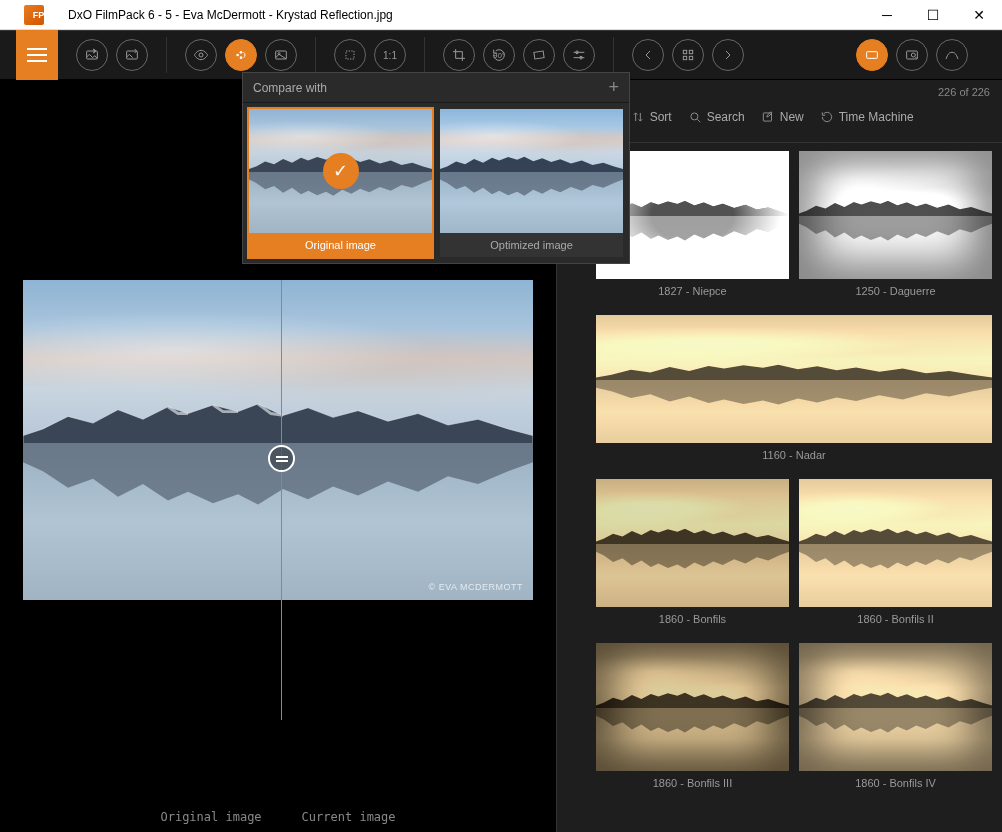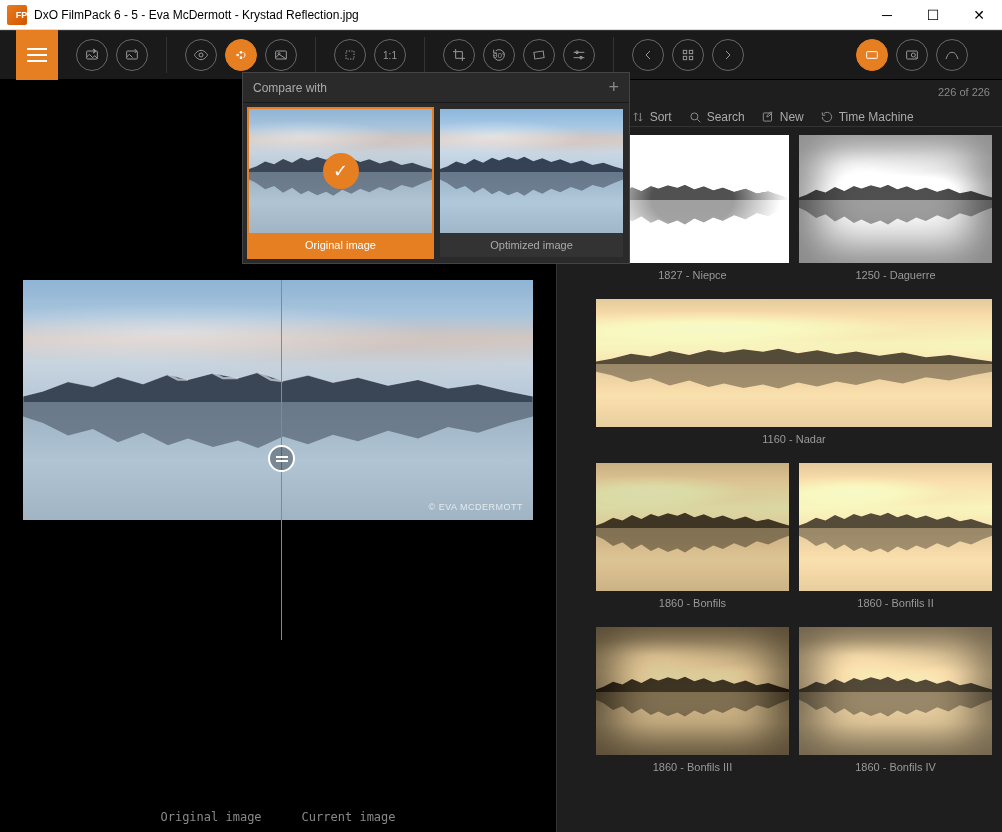--- a/index.html
+++ b/index.html
@@ -1,20 +1,20 @@
 <!DOCTYPE html>
 <html><head>
 <meta charset="utf-8">
 <style>
 * { margin: 0; padding: 0; box-sizing: border-box; }
 body { width: 1002px; height: 832px; background: #1a1a1a; font-family: "Segoe UI", Arial, sans-serif; font-size: 12px; color: #ccc; overflow: hidden; position: relative; }
 
 
 .titlebar { height: 30px; background: #fff; display: flex; align-items: center; padding: 0 0; border-bottom: 1px solid #ddd; }
-.titlebar .app-icon { width: 20px; height: 20px; background: linear-gradient(135deg,#e67e22,#d35400); margin: 0 7px; display: flex; align-items: center; justify-content: center; color: #fff; font-size: 9px; font-weight: bold; border-radius: 2px; padding-left: 9px; }
+.titlebar .app-icon { width: 20px; height: 20px; background: linear-gradient(135deg,#e67e22,#d35400); margin: 0 24px; display: flex; align-items: center; justify-content: center; color: #fff; font-size: 9px; font-weight: bold; border-radius: 2px; padding-left: 9px; }
 .titlebar .title { flex: 1; color: #000; font-size: 12px; }
 .titlebar .win-btn { width: 46px; height: 30px; display: flex; align-items: center; justify-content: center; color: #000; font-size: 14px; }
 
 
 .toolbar { height: 50px; background: #1a1a1a; display: flex; align-items: center; padding: 0 16px; gap: 0; border-top: 1px solid #333; border-bottom: 1px solid #000; }
 .hamburger { width: 42px; height: 50px; background: #e67e22; display: flex; align-items: center; justify-content: center; flex-direction: column; gap: 4px; }
 .hamburger span { width: 20px; height: 2px; background: #fff; }
 .tool-group { display: flex; gap: 8px; padding: 0 18px; }
 .tool-btn { width: 32px; height: 32px; border: 1.5px solid #666; border-radius: 50%; display: flex; align-items: center; justify-content: center; color: #999; font-size: 14px; cursor: pointer; position: relative; }
 .tool-btn.active { background: #e67e22; border-color: #e67e22; color: #fff; }
@@ -23,21 +23,21 @@
 .tool-spacer { flex: 1; }
 .divider { width: 1px; height: 36px; background: #333; }
 
 
 .main { display: flex; height: calc(832px - 80px); }
 .left-panel { width: 556px; background: #000; position: relative; display: flex; flex-direction: column; }
 .right-panel { flex: 1; background: #1e1e1e; display: flex; flex-direction: column; border-left: 1px solid #333; }
 
 
 .viewer-wrap { flex: 1; position: relative; display: flex; align-items: flex-start; justify-content: center; padding-top: 200px; }
-.viewer { width: 510px; height: 240px; position: relative; }
+.viewer { width: 510px; height: 320px; position: relative; }
 .scene { width: 100%; height: 100%; position: relative; overflow: hidden; }
 .sky { position: absolute; top: 0; left: 0; right: 0; height: 49%; background: linear-gradient(180deg, #8fb4d4 0%, #a8c4dc 30%, #d4c9c4 50%, #c8d5e0 70%, #b8c8d8 100%); }
 .clouds { position: absolute; top: 10%; left: 0; right: 0; height: 30%; background: radial-gradient(ellipse at 30% 40%, rgba(255,255,255,0.4) 0%, transparent 50%), radial-gradient(ellipse at 70% 60%, rgba(200,180,170,0.3) 0%, transparent 50%); }
 .mountains { position: absolute; top: 38%; left: 0; right: 0; height: 15%; }
 .mountains svg { width: 100%; height: 100%; }
 .water { position: absolute; top: 51%; left: 0; right: 0; bottom: 0; background: linear-gradient(180deg, #9ab0c0 0%, #b0c4d4 50%, #a0b4c4 100%); }
 .reflection { position: absolute; top: 51%; left: 0; right: 0; height: 20%; transform: scaleY(-1); opacity: 0.6; }
 .reflection svg { width: 100%; height: 100%; }
 .watermark { position: absolute; bottom: 8px; right: 10px; font-size: 9px; color: #fff; opacity: 0.7; letter-spacing: 0.5px; }
 .split-line { position: absolute; top: 0; bottom: -120px; left: 258px; width: 1px; background: #888; z-index: 10; }
@@ -55,21 +55,21 @@
 .compare-item { flex: 1; position: relative; border: 2px solid transparent; }
 .compare-item.selected { border-color: #e67e22; }
 .compare-thumb { width: 100%; height: 124px; position: relative; overflow: hidden; }
 .compare-check { position: absolute; top: 50%; left: 50%; transform: translate(-50%,-50%); width: 36px; height: 36px; background: #e67e22; border-radius: 50%; display: flex; align-items: center; justify-content: center; color: #fff; font-size: 18px; }
 .compare-label { height: 24px; display: flex; align-items: center; justify-content: center; font-size: 11px; }
 .compare-item.selected .compare-label { background: #e67e22; color: #fff; }
 .compare-item:not(.selected) .compare-label { background: #333; color: #aaa; }
 
 
 .preset-count { text-align: right; padding: 6px 12px; color: #888; font-size: 11px; }
-.preset-filters { display: flex; align-items: center; gap: 16px; padding: 6px 12px 2px; color: #aaa; font-size: 12px; border-bottom: 1px solid #333; }
+.preset-filters { display: flex; align-items: center; gap: 16px; padding: 6px 12px 18px; color: #aaa; font-size: 12px; border-bottom: 1px solid #333; }
 .preset-filters .filter-item { display: flex; align-items: center; gap: 5px; cursor: pointer; }
 .preset-filters svg { width: 14px; height: 14px; stroke: #999; fill: none; stroke-width: 1.5; }
 .preset-grid { flex: 1; overflow-y: auto; padding: 8px 10px; margin-left: 29px; }
 .preset-row { display: flex; gap: 10px; margin-bottom: 6px; }
 .preset-cell { flex: 1; }
 .preset-thumb { width: 100%; height: 128px; position: relative; overflow: hidden; background: #333; }
 .preset-name { text-align: center; padding: 6px 0 12px; color: #999; font-size: 11px; }
 
 
 .f-bw .sky { background: linear-gradient(180deg,#e8e8e8,#f0f0f0); filter: grayscale(1); }

